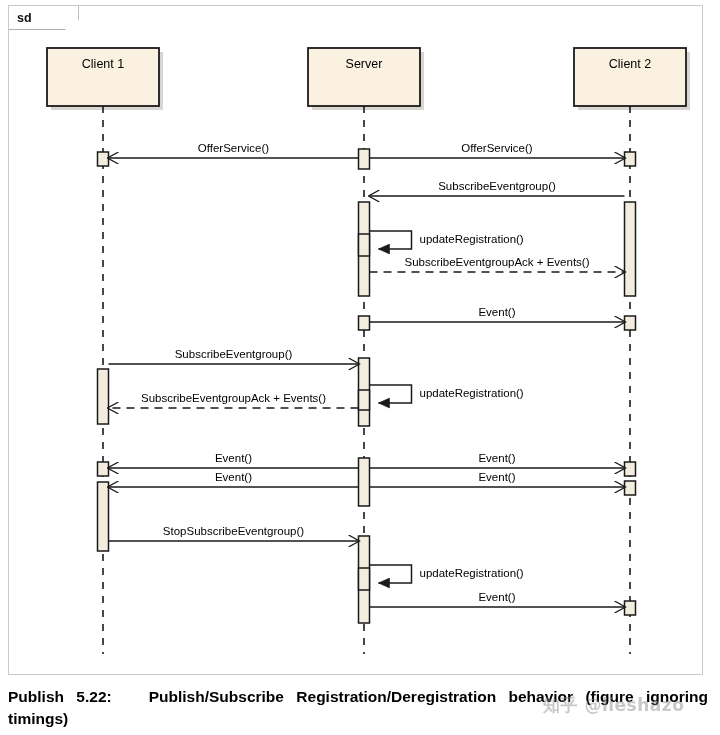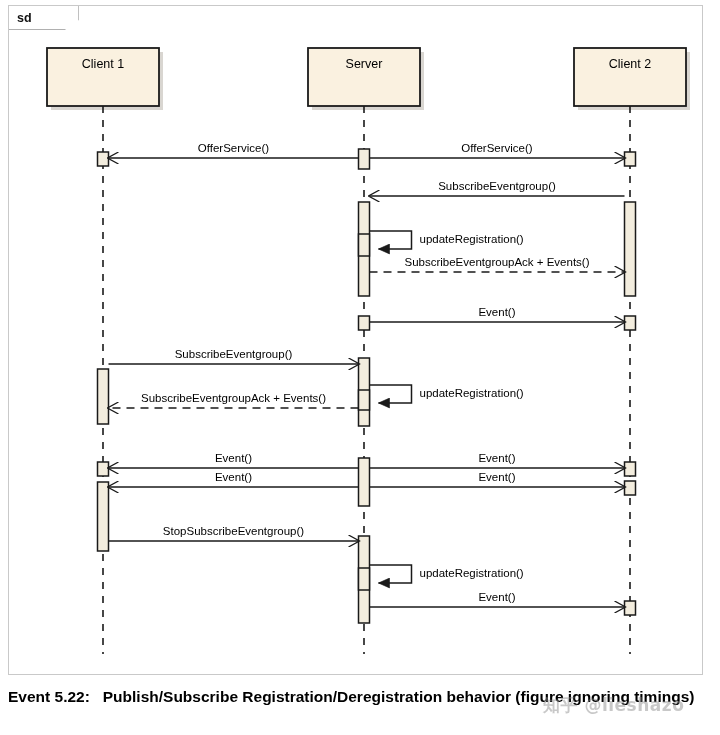--- a/index.html
+++ b/index.html
@@ -229,17 +229,17 @@
         </g>
         <g>
           <line x1="360.5" y1="601" x2="615.5" y2="601" stroke="#1a1a1a" stroke-width="1.5" marker-end="url(#ah-open-r)"></line>
           <text x="488" y="595" class="msg-label">Event()</text>
         </g>
       </g>
   </svg>
 </div>
 
 <div id="figure-caption">
-  <span>Event 5.22:</span>&nbsp;&nbsp;
+  <span>Publish 5.22:</span>&nbsp;&nbsp;
   <span>Publish/Subscribe Registration/Deregistration behavior (figure ignoring timings)</span>
 </div>
 
 <div id="watermark">知乎 @lieshazo</div>
 
 </body></html>

